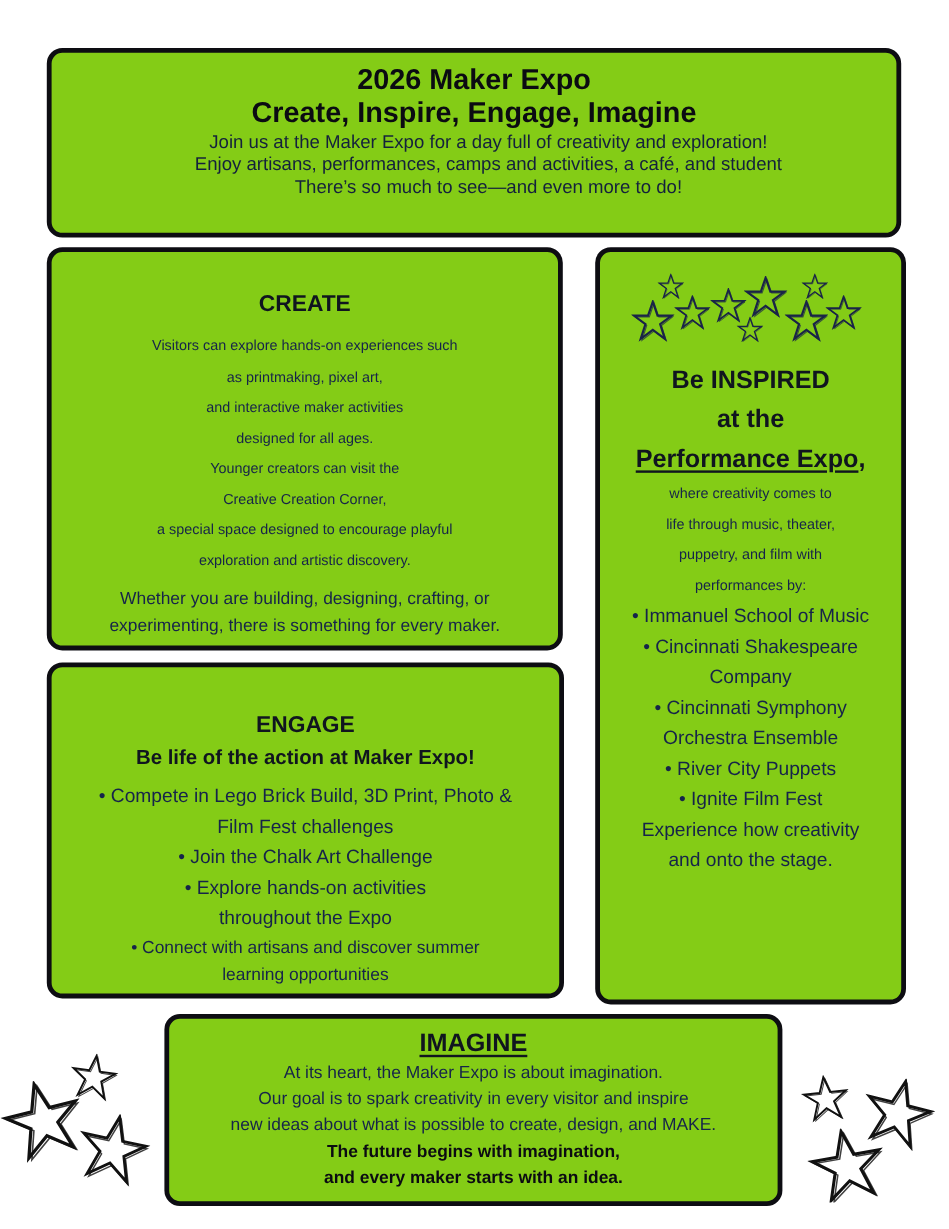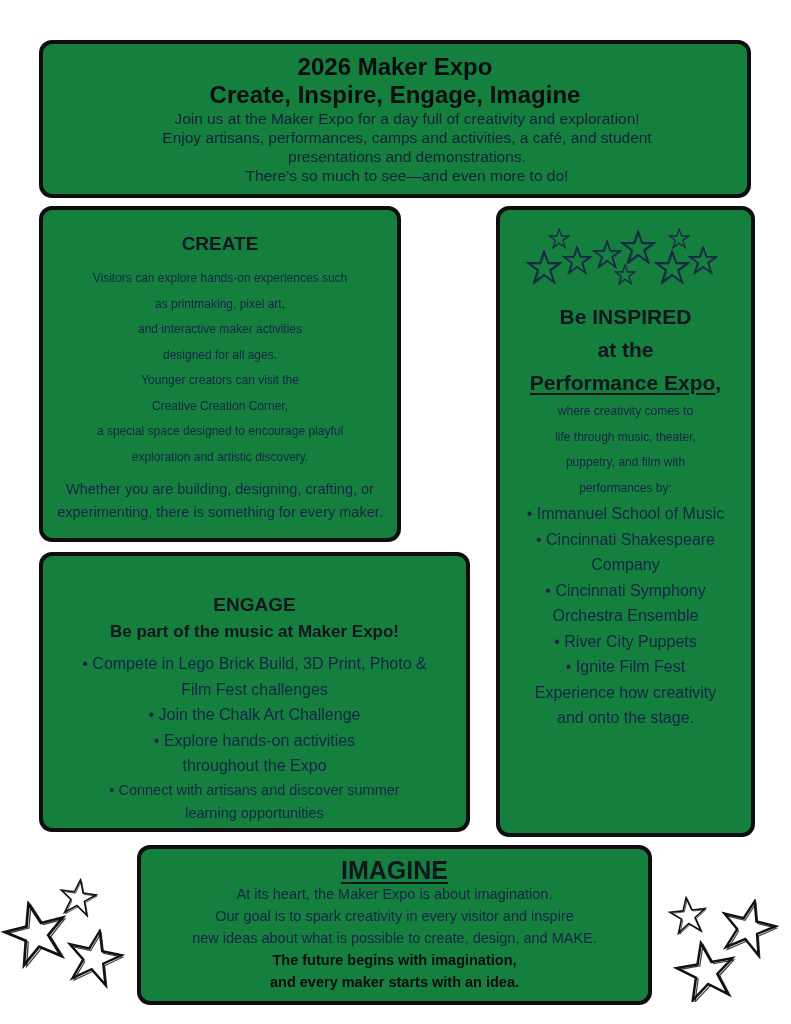--- a/index.html
+++ b/index.html
@@ -4,28 +4,28 @@
   <style>
     html, body { margin: 0; padding: 0; }
     body {
       width: 791px; height: 1024px; position: relative; overflow: hidden;
       background: #ffffff;
       font-family: "Liberation Sans", "DejaVu Sans", sans-serif;
       color: #14213d;
     }
     .box {
       position: absolute;
-      background: #15803d;
+      background: #84cc16;
       border: 4px solid #0d0d12;
       border-radius: 13px;
       box-sizing: border-box;
       text-align: center;
     }
     #header { left: 39px; top: 40px; width: 712px; height: 158px; padding-top: 9px; }
-    #create { left: 39px; top: 206px; width: 362px; height: 336px; padding-top: 22px; }
+    #create { left: 39px; top: 206px; width: 430px; height: 336px; padding-top: 32px; }
     #engage { left: 39px; top: 552px; width: 431px; height: 280px; padding-top: 37px; }
     #inspire { left: 496px; top: 206px; width: 259px; height: 631px; padding-top: 10px; }
     #imagine { left: 137px; top: 845px; width: 515px; height: 160px; padding-top: 8px; }
 
     .h-title { font-weight: bold; font-size: 24px; line-height: 28px; color: #0b0b12; }
     .h-body { font-size: 15.5px; line-height: 19px; color: #14213d; padding-left: 24px; }
     .sec-title { font-weight: bold; font-size: 19px; line-height: 24px; color: #10151f; }
     .body-l { font-size: 12px; line-height: 25.5px; color: #16244a; }
     .body-s { font-size: 14.5px; line-height: 23px; color: #16244a; }
     .body-r { font-size: 16px; line-height: 25.5px; color: #16244a; }
@@ -51,21 +51,20 @@
       <polygon points="3,-43 14,-11 46,-11 20,9 31,43 3,22 -25,43 -14,9 -41,-11 -8,-11" fill="none" stroke="#1a2448" stroke-width="2.5" stroke-linejoin="miter" opacity="0.7"></polygon>
     </symbol>
   </defs>
 </svg>
 
 <div class="box" id="header">
   <span class="line h-title">2026 Maker Expo</span>
   <span class="line h-title">Create, Inspire, Engage, Imagine</span>
   <span class="line h-body">Join us at the Maker Expo for a day full of creativity and exploration!</span>
   <span class="line h-body">Enjoy artisans, performances, camps and activities, a café, and student</span>
-  <span class="line h-body">presentations and demonstrations.</span>
   <span class="line h-body">There’s so much to see—and even more to do!</span>
 </div>
 
 <div class="box" id="create">
   <span class="line sec-title">CREATE</span>
   <div style="height:10px"></div>
   <span class="line body-l">Visitors can explore hands-on experiences such</span>
   <span class="line body-l">as printmaking, pixel art,</span>
   <span class="line body-l">and interactive maker activities</span>
   <span class="line body-l">designed for all ages.</span>
@@ -73,21 +72,21 @@
   <span class="line body-l">Creative Creation Corner,</span>
   <span class="line body-l">a special space designed to encourage playful</span>
   <span class="line body-l">exploration and artistic discovery.</span>
   <div class="gap"></div>
   <span class="line body-s">Whether you are building, designing, crafting, or</span>
   <span class="line body-s">experimenting, there is something for every maker.</span>
 </div>
 
 <div class="box" id="engage">
   <span class="line sec-title">ENGAGE</span>
-  <span class="line sub-bold" style="margin-top:4px">Be part of the music at Maker Expo!</span>
+  <span class="line sub-bold" style="margin-top:4px">Be life of the action at Maker Expo!</span>
   <div style="height:8px"></div>
   <span class="line body-r">• Compete in Lego Brick Build, 3D Print, Photo &amp;</span>
   <span class="line body-r">Film Fest challenges</span>
   <span class="line body-r">• Join the Chalk Art Challenge</span>
   <span class="line body-r">• Explore hands-on activities</span>
   <span class="line body-r">throughout the Expo</span>
   <span class="line body-s">• Connect with artisans and discover summer</span>
   <span class="line body-s">learning opportunities</span>
 </div>
 
@@ -116,21 +115,21 @@
   <span class="line body-r">Company</span>
   <span class="line body-r">• Cincinnati Symphony</span>
   <span class="line body-r">Orchestra Ensemble</span>
   <span class="line body-r">• River City Puppets</span>
   <span class="line body-r">• Ignite Film Fest</span>
   <span class="line body-r">Experience how creativity</span>
   <span class="line body-r">and onto the stage.</span>
 </div>
 
 <div class="box" id="imagine">
-  <span class="line sec-title underline" style="font-size:25px; line-height:26px;">IMAGINE</span>
+  <span class="line sec-title underline" style="font-size:21px; line-height:26px;">IMAGINE</span>
   <span class="line body-s" style="line-height:22px;">At its heart, the Maker Expo is about imagination.</span>
   <span class="line body-s" style="line-height:22px;">Our goal is to spark creativity in every visitor and inspire</span>
   <span class="line body-s" style="line-height:22px;">new ideas about what is possible  to create, design, and MAKE.</span>
   <span class="line body-s" style="line-height:22px; font-weight:bold; color:#0b0b12;">The future begins with imagination,</span>
   <span class="line body-s" style="line-height:22px; font-weight:bold; color:#0b0b12;">and every maker starts with an idea.</span>
 </div>
 
 <svg class="deco" style="left:0; top:872px;" width="135" height="118" viewBox="0 0 135 118">
   <g transform="translate(78,26) rotate(8)">
       <use href="#star" x="-20" y="-20" width="40" height="40"></use>

